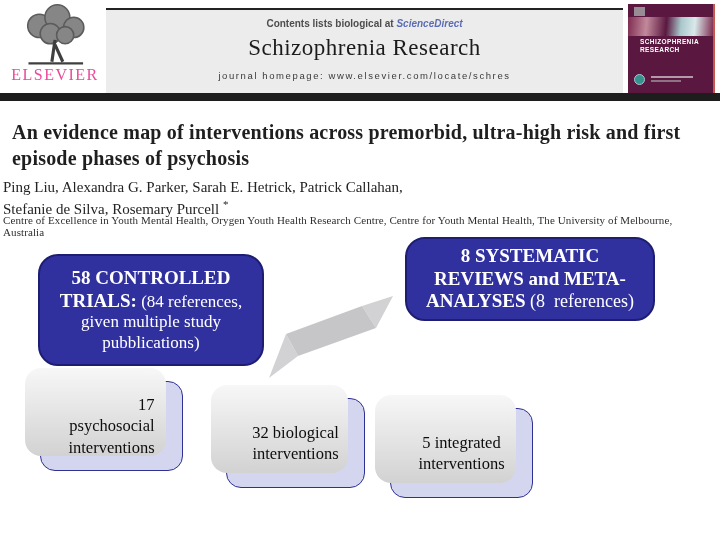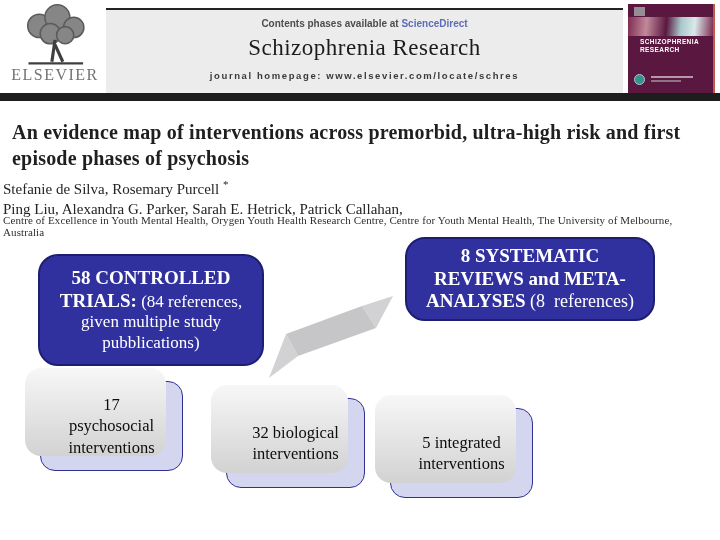--- a/index.html
+++ b/index.html
@@ -6,32 +6,32 @@
   html,body { background:#888; }
   .slide {
     position:relative; width:720px; height:540px; background:#ffffff;
     overflow:hidden; font-family:"Liberation Serif", serif; isolation:isolate;
   }
   .abs { position:absolute; }
 
   
   .logo { left:6px; top:4px; width:98px; height:88px; text-align:center; }
   .logo svg { display:block; margin:0 auto; }
-  .publisher { color:#737373; font-size:16px; letter-spacing:1.5px; margin-top:-2px; }
+  .publisher { color:#ec4899; font-size:16px; letter-spacing:1.5px; margin-top:-2px; }
 
   .masthead {
     left:106px; top:8px; width:517px; height:85px;
     background:#ececec; border-top:2px solid #232323; text-align:center;
   }
   .contents-line { margin-top:8px; font-family:"Liberation Sans", sans-serif;
     font-size:10px; font-weight:700; color:#4d4d4d; }
-  .sd-link { color:#5b6db5; }
+  .sd-link { color:#5b6db5;font-style:italic; }
   .journal-name { margin-top:6px; font-size:23px; color:#1b1b1b; letter-spacing:0.5px; }
   .homepage { margin-top:9px; font-family:"Liberation Sans", sans-serif;
-    font-size:9.5px; font-weight:700; letter-spacing:1.6px; color:#3a3a3a; }
+    font-size:9.5px; font-weight:400; letter-spacing:1.6px; color:#3a3a3a; }
 
   .cover { left:628px; top:4px; width:87px; height:89px; background:#5a1840;
     border-right:2px solid #c4564a; }
   .cover-chip { left:6px; top:3px; width:11px; height:9px; background:#988d95; }
   .cover-art { left:0; top:13px; width:100%; height:19px;
     background:linear-gradient(95deg,#7e2c50 0%,#c2899b 22%,#5a1840 45%,#a9c8cc 62%,#d9e9ea 78%,#7e2c50 100%); }
   .cover-title { left:12px; top:34px; color:#ffffff; font-family:"Liberation Sans", sans-serif;
     font-size:6.5px; font-weight:700; letter-spacing:0.4px; line-height:1.25;
     white-space:pre-line; text-align:left; }
   .cover-circle { left:6px; bottom:8px; width:11px; height:11px; border-radius:50%;
@@ -59,21 +59,21 @@
   .prewrap { white-space:pre-wrap; }
 
   .arrow-wrap { left:266px; top:294px; width:130px; height:88px; }
 
   .branch { background:#d3d6ee; border:1.5px solid #2e3192; border-radius:15px;
     display:flex; align-items:center; justify-content:center; text-align:center;
     font-size:16.5px; color:#0d0d0d; line-height:1.3; white-space:pre-line; z-index:0; }
   .branch::before { content:""; position:absolute; left:-16px; top:-14px;
     width:100%; height:100%; border-radius:16px; z-index:-1;
     background:linear-gradient(180deg,#f7f7f7 0%,#d2d2d2 100%); }
-  .b1 { left:40px;  top:381px; width:143px; height:90px; }
+  .b1 { left:40px;  top:381px; width:143px; height:90px;text-align:right; }
   .b2 { left:226px; top:398px; width:139px; height:90px; }
   .b3 { left:390px; top:408px; width:143px; height:90px; }
   .b4 { left:565px; top:407px; width:142px; height:90px; }
 </style>
 </head>
 <body>
 
 <div class="slide">
 
   <div class="abs logo">
@@ -91,21 +91,21 @@
           <path d="M50 52 L60 74"></path>
         </g>
         <path d="M16 76 L86 76" stroke="#3f3f3f" stroke-width="3"></path>
       </svg>
     </span>
     <div class="publisher">ELSEVIER</div>
   </div>
 
   <div class="abs masthead">
     <div class="contents-line">
-      <span>Contents phases available at</span>
+      <span>Contents lists biological at</span>
       <span class="sd-link">ScienceDirect</span>
     </div>
     <div class="journal-name">Schizophrenia Research</div>
     <div class="homepage">journal homepage: www.elsevier.com/locate/schres</div>
   </div>
 
   <div class="abs cover">
     <div class="abs cover-chip"></div>
     <div class="abs cover-art"></div>
     <div class="abs cover-title">SCHIZOPHRENIA
@@ -113,25 +113,25 @@
     <div class="abs cover-circle"></div>
     <div class="abs cover-line1"></div>
     <div class="abs cover-line2"></div>
   </div>
 
   <div class="abs black-bar"></div>
 
   <div class="abs title">An evidence map of interventions across premorbid, ultra-high risk and first episode phases of psychosis</div>
 
   <div class="abs authors">
+    <div>Ping Liu, Alexandra G. Parker, Sarah E. Hetrick, Patrick Callahan,</div>
     <div>
       <span>Stefanie de Silva, Rosemary Purcell</span>
       <sup>*</sup>
     </div>
-    <div>Ping Liu, Alexandra G. Parker, Sarah E. Hetrick, Patrick Callahan,</div>
   </div>
 
   <div class="abs affiliation">Centre of Excellence in Youth Mental Health, Orygen Youth Health Research Centre, Centre for Youth Mental Health, The University of Melbourne, Australia</div>
 
   <div class="abs box-blue ct-box">
     <div>
       <b>58 CONTROLLED TRIALS:</b>
       <span>(84 references, given multiple study pubblications)</span>
     </div>
   </div>

